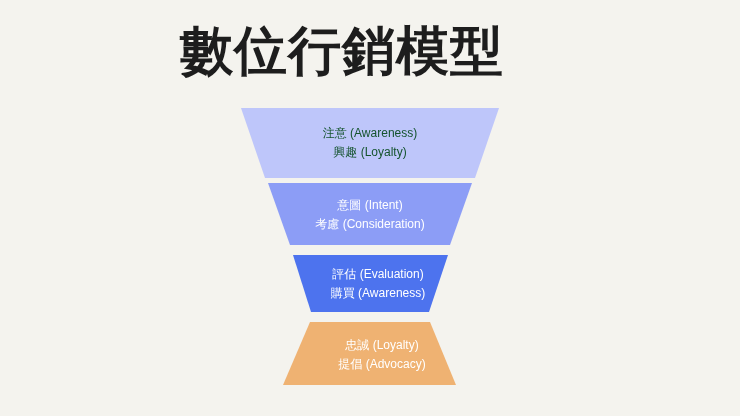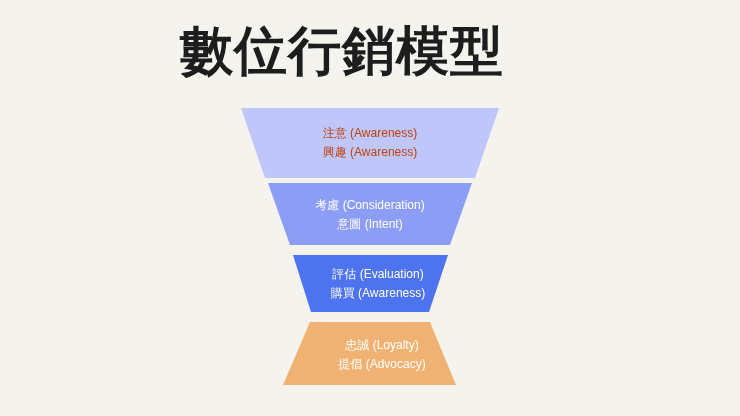--- a/index.html
+++ b/index.html
@@ -92,33 +92,33 @@
 <div id="slide" style="background: rgb(244, 243, 238);">
 
   <div id="title" style="color: rgb(29, 29, 29);">數位行銷模型</div>
 
   <div id="funnel">
 
     <div class="funnel-stage" id="stage-1">
       <svg class="funnel-shape" viewBox="0 0 740 70" preserveAspectRatio="none">
         <polygon points="241,0 499,0 475,70 265,70" fill="#bec6fa"></polygon>
       </svg>
-      <div class="stage-label" style="color: #c2410c;">
+      <div class="stage-label" style="color: #14532d;">
         <span class="line">注意 (Awareness)</span>
-        <span class="line">興趣 (Awareness)</span>
+        <span class="line">興趣 (Loyalty)</span>
       </div>
     </div>
 
     <div class="funnel-stage" id="stage-2">
       <svg class="funnel-shape" viewBox="0 0 740 62" preserveAspectRatio="none">
         <polygon points="268,0 472,0 450,62 290,62" fill="#8c9df6"></polygon>
       </svg>
       <div class="stage-label" style="color: rgb(255, 255, 255);">
+        <span class="line">意圖 (Intent)</span>
         <span class="line">考慮 (Consideration)</span>
-        <span class="line">意圖 (Intent)</span>
       </div>
     </div>
 
     <div class="funnel-stage" id="stage-3">
       <svg class="funnel-shape" viewBox="0 0 740 57" preserveAspectRatio="none">
         <polygon points="293,0 448,0 429,57 311,57" fill="#4d73ee"></polygon>
       </svg>
       <div class="stage-label" style="color: rgb(255, 255, 255); margin-left: 8px;">
         <span class="line">評估 (Evaluation)</span>
         <span class="line">購買 (Awareness)</span>

